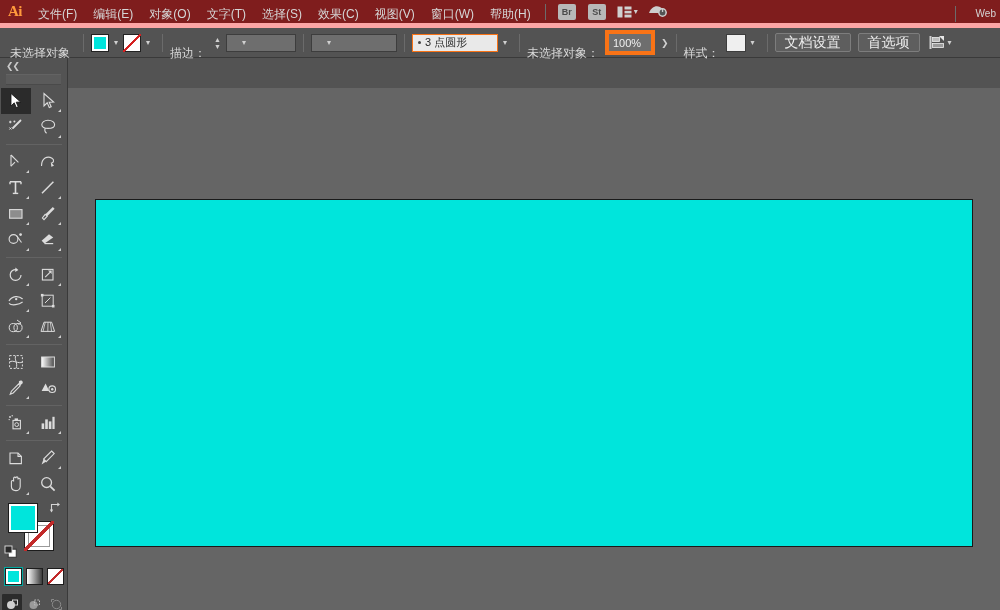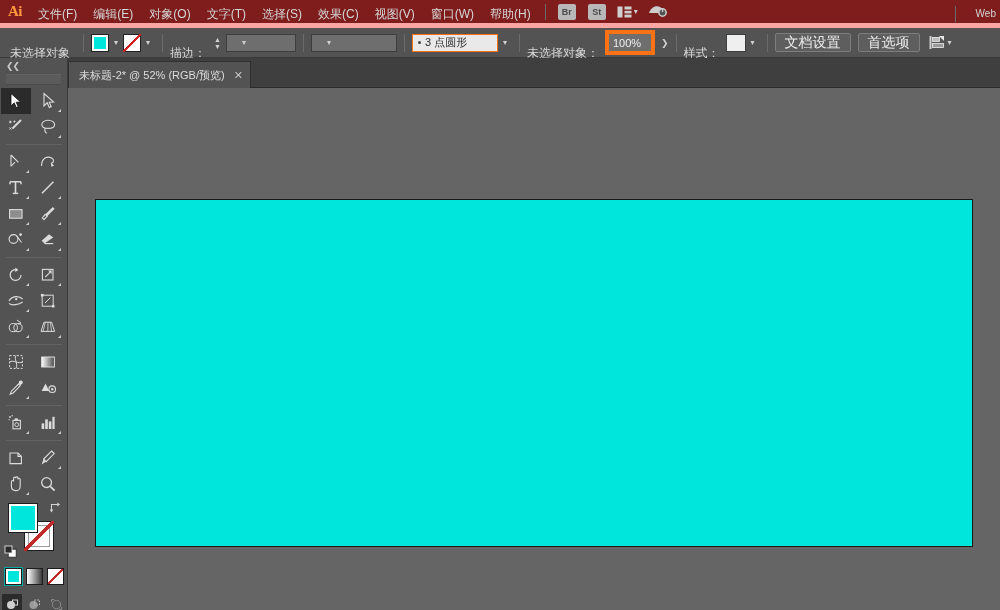--- a/index.html
+++ b/index.html
@@ -323,26 +323,20 @@
       <svg width="17" height="16" viewBox="0 0 17 16">
         <rect x="0.5" y="1" width="2" height="13" fill="#d0d0d0"></rect>
         <rect x="3.5" y="2.5" width="7" height="4" fill="#bdbdbd" stroke="#eee" stroke-width="0.8"></rect>
         <rect x="3.5" y="8.5" width="11" height="4" fill="#9a9a9a" stroke="#eee" stroke-width="0.8"></rect>
         <path d="M10 1 L15 1 L15 6 Z" fill="#e6e6e6"></path>
       </svg>
       <span class="chev">▾</span>
     </div>
   </div>
 
-  <div class="tabbar">
-    <div class="doc-tab">
-      <span class="title">未标题-2* @ 52% (RGB/预览)</span>
-      <span class="close">✕</span>
-    </div>
-  </div>
 
   <div class="toolbar">
 
     <div class="tb-head">❮❮</div>
     <div class="tb-grip"></div>
 
     <div class="tb-grid">
       <div class="tool active">
         <svg width="18" height="18" viewBox="0 0 18 18">
             <path d="M4 1.5 L4 14 L7.2 10.8 L9.3 15.6 L11.2 14.7 L9.2 10.2 L13.6 10 Z" fill="#fff" stroke="#111" stroke-width="0.8"></path>

